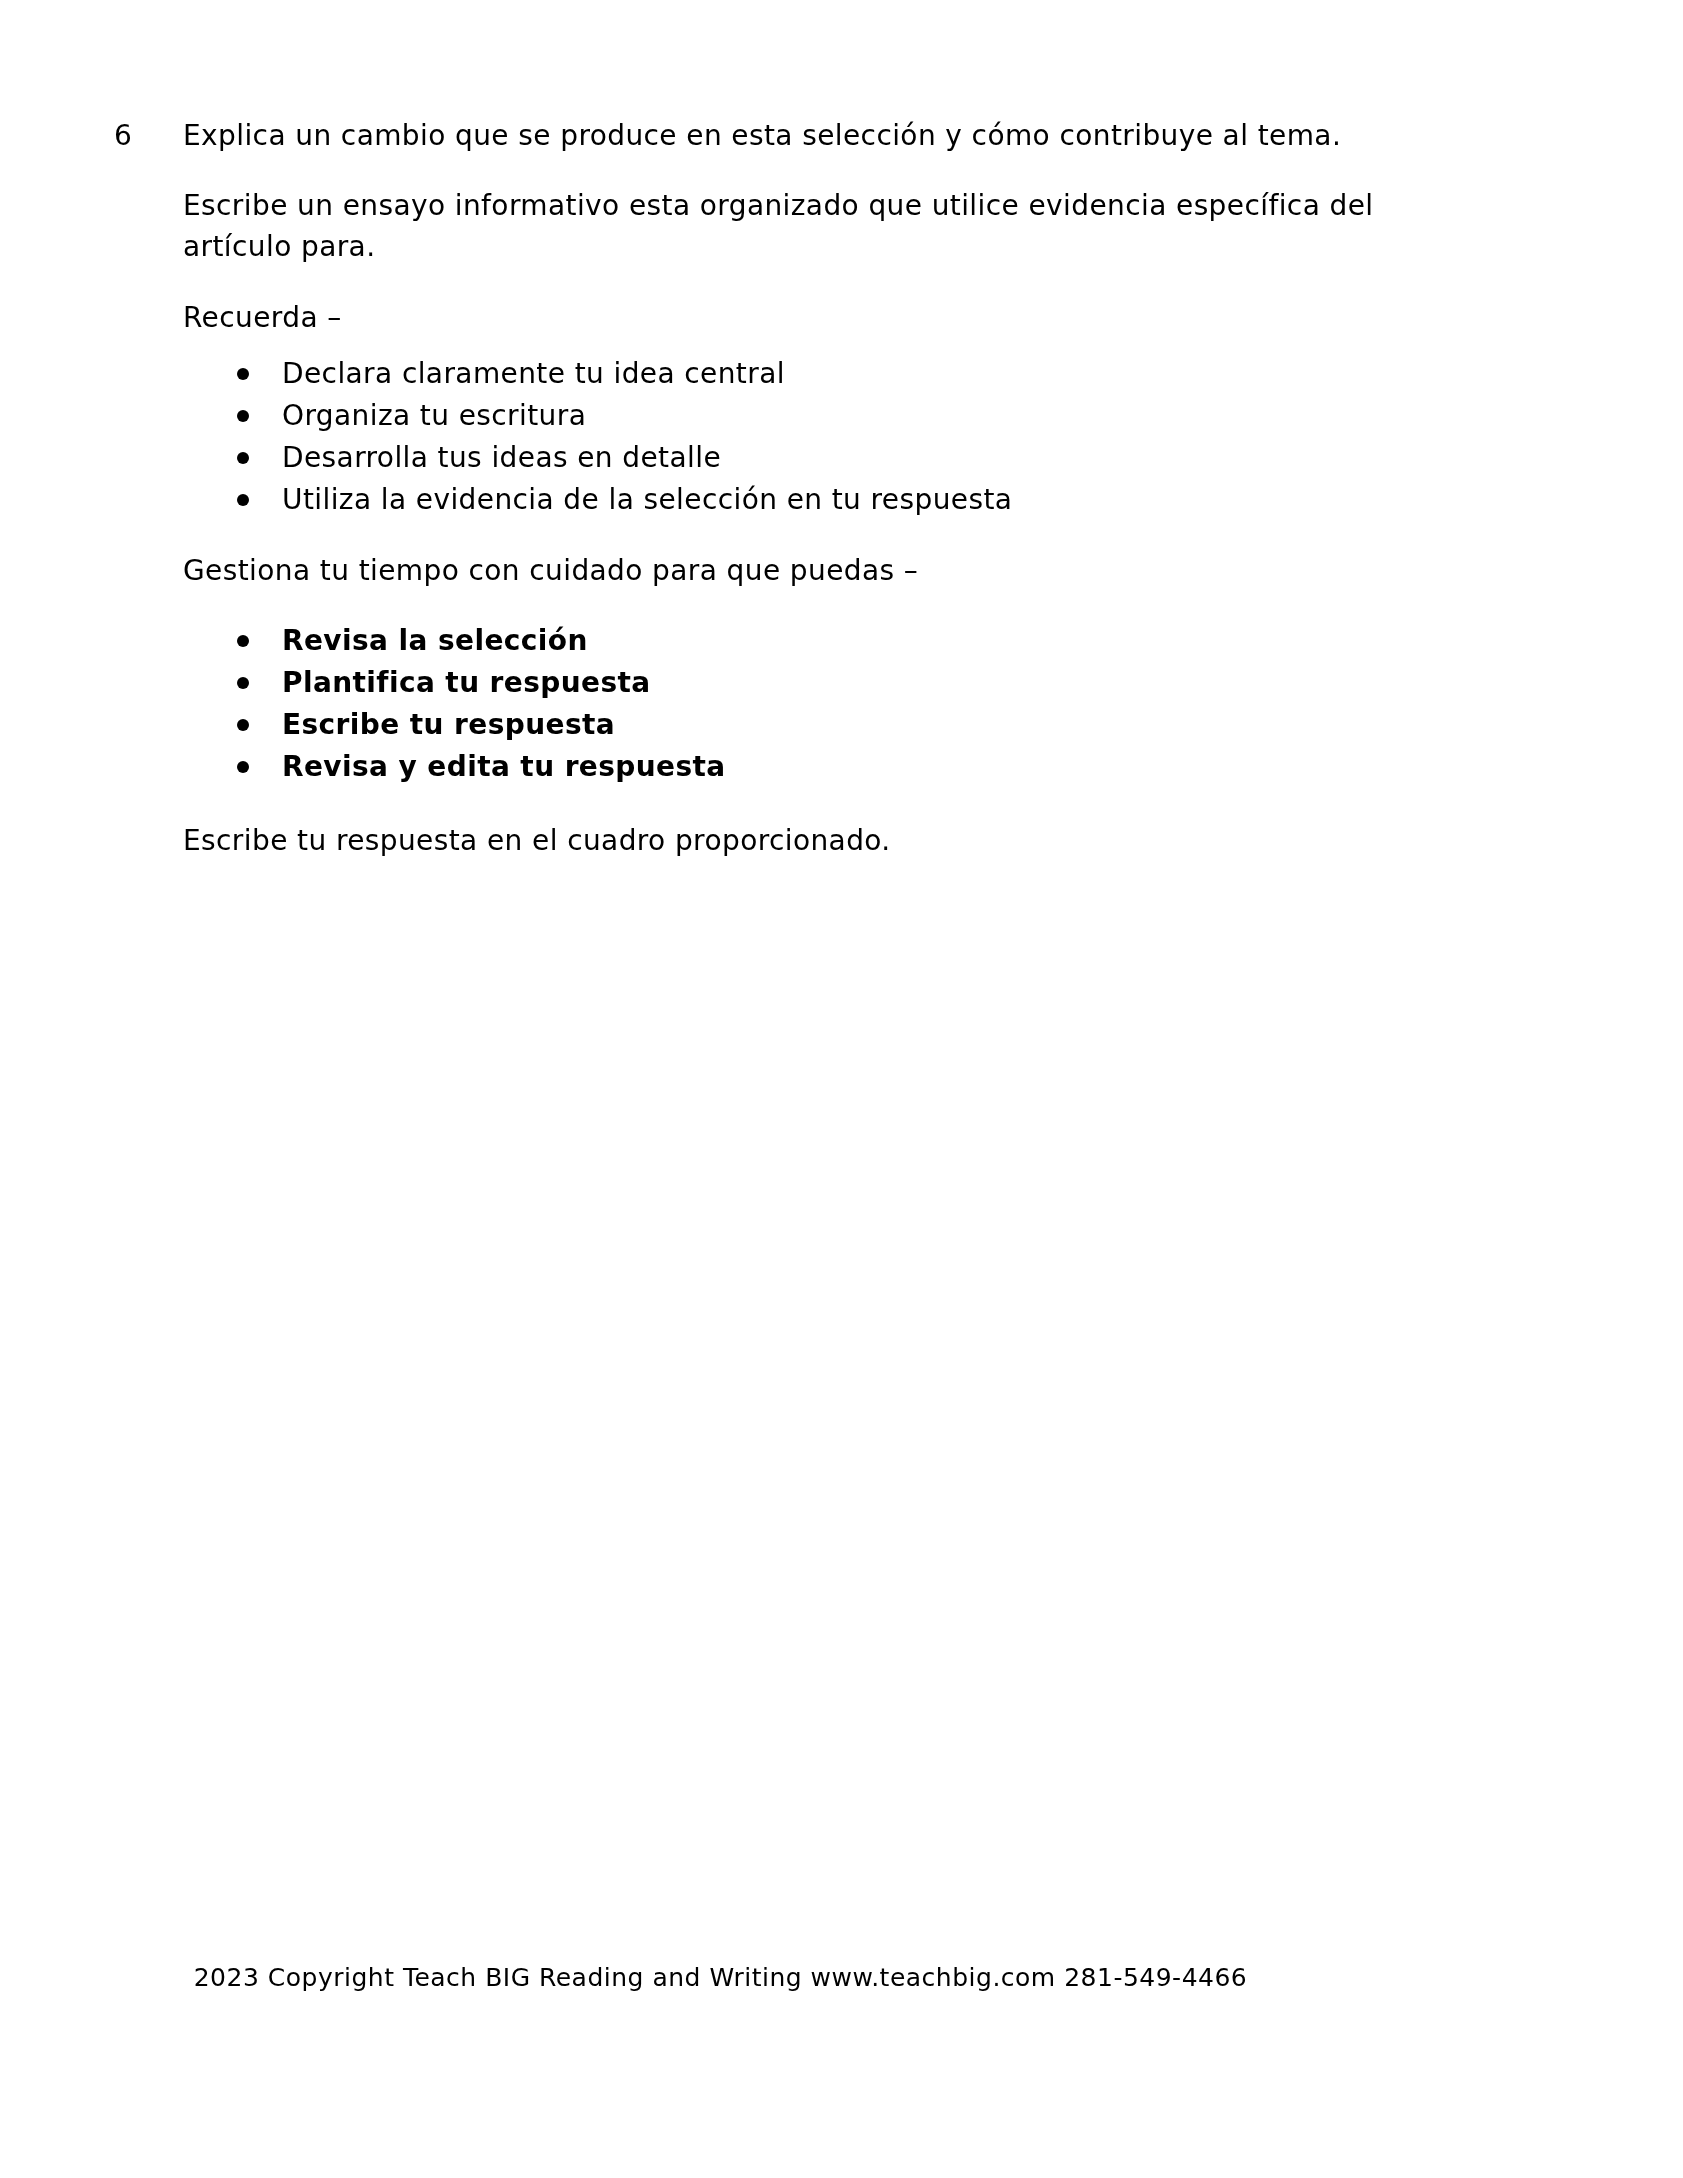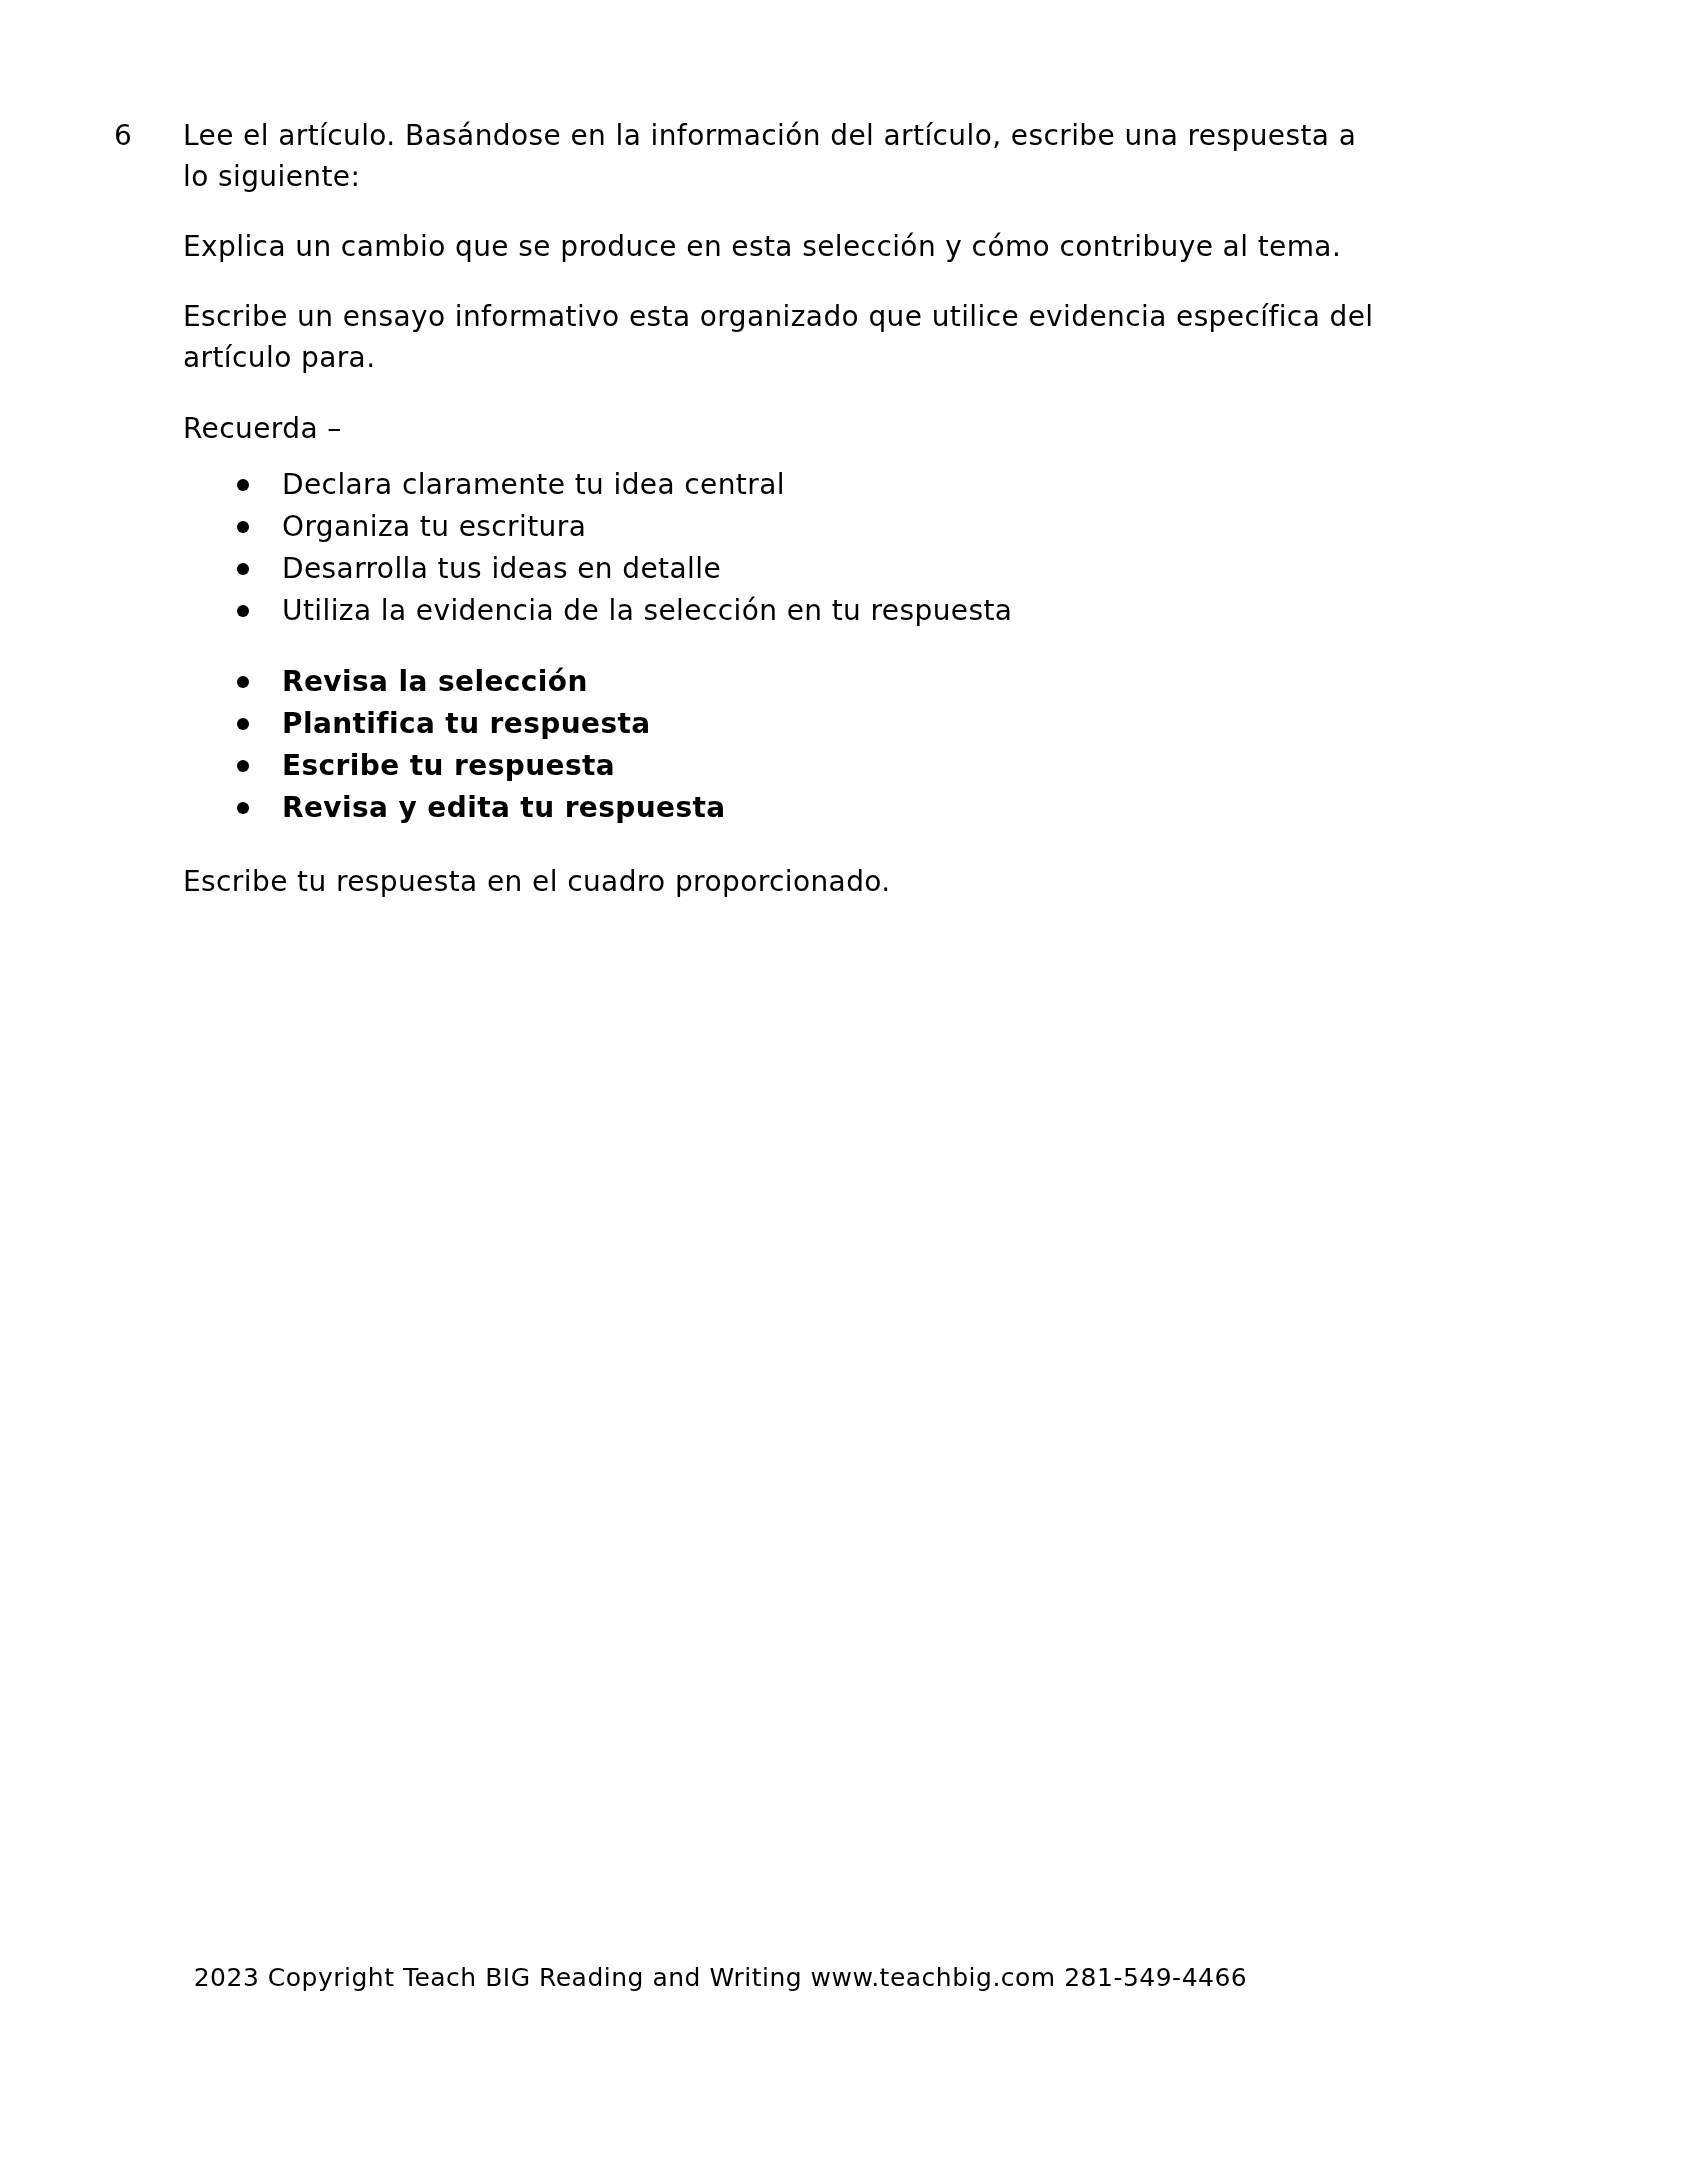--- a/index.html
+++ b/index.html
@@ -71,24 +71,20 @@
     letter-spacing: 0.5px;
   }
 </style>
 </head>
 <body>
 
 <div class="doc">
 
   <span class="qnum">6</span>
 
-  <div class="para">
-    <div>Lee el artículo. Basándose en la información del artículo, escribe una respuesta a</div>
-    <div>lo siguiente:</div>
-  </div>
 
   <div class="para">Explica un cambio que se produce en esta selección y cómo contribuye al tema.</div>
 
   <div class="para-task">
     <div>Escribe un ensayo informativo esta organizado que utilice evidencia específica del</div>
     <div>artículo para.</div>
   </div>
 
   <div class="para-tight">Recuerda –</div>
 
@@ -104,20 +100,21 @@
     <li>
       <span class="dot"></span>
       <span>Desarrolla tus ideas en detalle</span>
     </li>
     <li>
       <span class="dot"></span>
       <span>Utiliza la evidencia de la selección en tu respuesta</span>
     </li>
   </ul>
 
+  <div class="para">Gestiona tu tiempo con cuidado para que puedas –</div>
 
   <ul class="bullet-list bullet-list-last">
     <li>
       <span class="dot"></span>
       <span>Revisa la selección</span>
     </li>
     <li>
       <span class="dot"></span>
       <span>Plantifica tu respuesta</span>
     </li>

